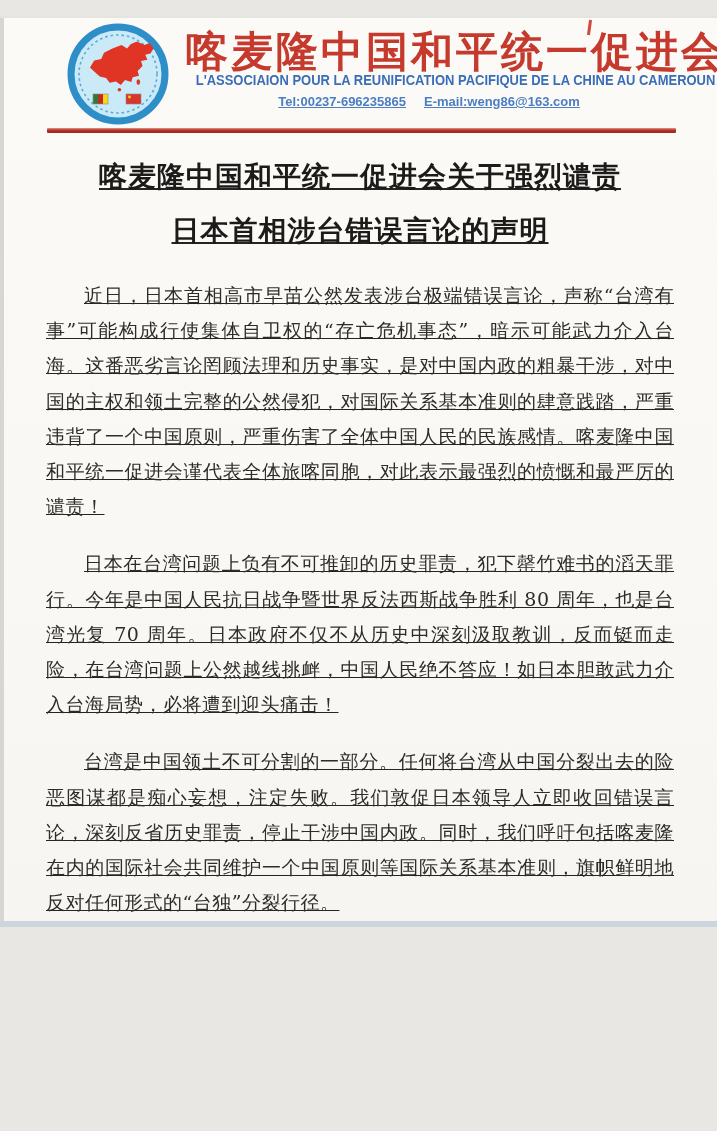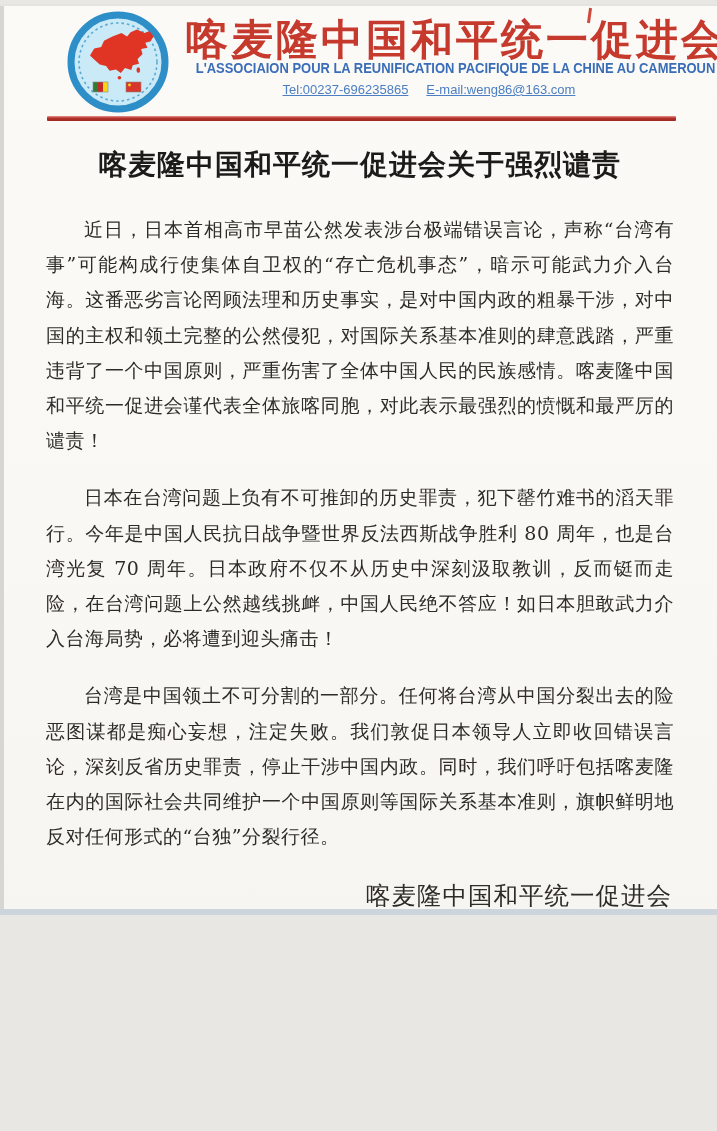--- a/index.html
+++ b/index.html
@@ -1,20 +1,20 @@
 <!DOCTYPE html>
 <html><head>
 <meta charset="utf-8">
 <style>
   * { margin: 0; padding: 0; box-sizing: border-box; }
   html,body { background:#e9e7e4; }
   .page {
     position: relative;
     width: 717px; height: 911px;
-    margin: 4px auto;
+    margin: 16px auto;
     background: linear-gradient(180deg,#fbfaf7 0%, #faf8f5 60%, #f7f5f2 100%);
     overflow: hidden;
     font-family: "DejaVu Serif", serif;
   }
   .edge-left   { position:absolute; left:0; top:0; width:4px; height:100%; background:#d8d6d3; }
   .edge-top    { position:absolute; left:0; top:0; width:100%; height:2px; background:#e6e4e1; }
   .edge-bottom { position:absolute; left:0; bottom:0; width:100%; height:6px; background:#ccd5dd; }
 
   
   .letterhead { position:absolute; left:0; top:0; width:100%; height:118px; }
@@ -28,39 +28,39 @@
   }
   .org-fr {
     position:absolute; left:186px; top:56px; width:486px;
     font-size:13.5px; font-weight:bold; color:#3a6db8;
     text-align:center; white-space:nowrap;
     font-family:"Liberation Sans", sans-serif;
     transform:scale(0.96,1.1); transform-origin:center top;
   }
   .contact-1 {
     position:absolute; left:186px; top:78px; width:486px;
-    font-size:13px; font-weight:normal; color:#4b7ec2;
+    font-size:13px; font-weight:bold; color:#4b7ec2;
     text-align:center; font-family:"Liberation Sans", sans-serif;
   }
   .contact-1 span { text-decoration:underline; margin:0 9px; }
   .contact-2 {
     position:absolute; left:150px; top:95px; width:530px;
     font-size:13px; font-weight:bold; color:#4b7ec2;
     text-align:center; text-decoration:underline;
     font-family:"Liberation Sans", sans-serif;
   }
   .rule {
     position:absolute; left:47px; top:112px; width:629px; height:5px;
     background:linear-gradient(180deg,#e2968d 0%, #b5302a 45%, #9c2722 100%);
     border-radius:1px;
   }
   .tickmark { position:absolute; left:588px; top:4px; width:3px; height:15px; background:#cf4a3c; transform:rotate(8deg); }
 
   
-  .doc { position:absolute; left:46px; top:134px; width:628px; color:#262422; }
+  .doc { position:absolute; left:46px; top:134px; width:628px; color:#262422;text-decoration:underline; }
   .doc-title { text-align:center; font-weight:bold; font-size:28px; color:#1d1b19; line-height:54px; letter-spacing:1px; }
   .body-text { margin-top:20px; }
   .body-text p {
     font-size:19px; line-height:35.2px; text-indent:2em;
     text-align:justify; color:#2e2c29; letter-spacing:0.5px;
     margin-bottom:22px;
   }
   .signature { margin-top:6px; }
   .sig-org  { font-size:24.5px; text-align:right; padding-right:2px; letter-spacing:1px; color:#2e2c29; line-height:40px; }
   .sig-date { font-size:24px; text-align:right; padding-right:36px; letter-spacing:2px; color:#2e2c29; line-height:42px; }
@@ -112,20 +112,21 @@
       <span>Tel:00237-696235865</span><span>E-mail:weng86@163.com</span>
     </div>
 
     <div class="rule"></div>
     <div class="tickmark"></div>
   </div>
 
   <div class="doc">
     <div class="doc-title">
       <div>喀麦隆中国和平统一促进会关于强烈谴责</div>
+      <div>日本首相涉台错误言论的声明</div>
     </div>
 
     <div class="body-text">
       <p>近日，日本首相高市早苗公然发表涉台极端错误言论，声称“台湾有事”可能构成行使集体自卫权的“存亡危机事态”，暗示可能武力介入台海。这番恶劣言论罔顾法理和历史事实，是对中国内政的粗暴干涉，对中国的主权和领土完整的公然侵犯，对国际关系基本准则的肆意践踏，严重违背了一个中国原则，严重伤害了全体中国人民的民族感情。喀麦隆中国和平统一促进会谨代表全体旅喀同胞，对此表示最强烈的愤慨和最严厉的谴责！</p>
       <p>日本在台湾问题上负有不可推卸的历史罪责，犯下罄竹难书的滔天罪行。今年是中国人民抗日战争暨世界反法西斯战争胜利 80 周年，也是台湾光复 70 周年。日本政府不仅不从历史中深刻汲取教训，反而铤而走险，在台湾问题上公然越线挑衅，中国人民绝不答应！如日本胆敢武力介入台海局势，必将遭到迎头痛击！</p>
       <p>台湾是中国领土不可分割的一部分。任何将台湾从中国分裂出去的险恶图谋都是痴心妄想，注定失败。我们敦促日本领导人立即收回错误言论，深刻反省历史罪责，停止干涉中国内政。同时，我们呼吁包括喀麦隆在内的国际社会共同维护一个中国原则等国际关系基本准则，旗帜鲜明地反对任何形式的“台独”分裂行径。</p>
     </div>
 
     <div class="signature">
       <div class="sig-org">喀麦隆中国和平统一促进会</div>

